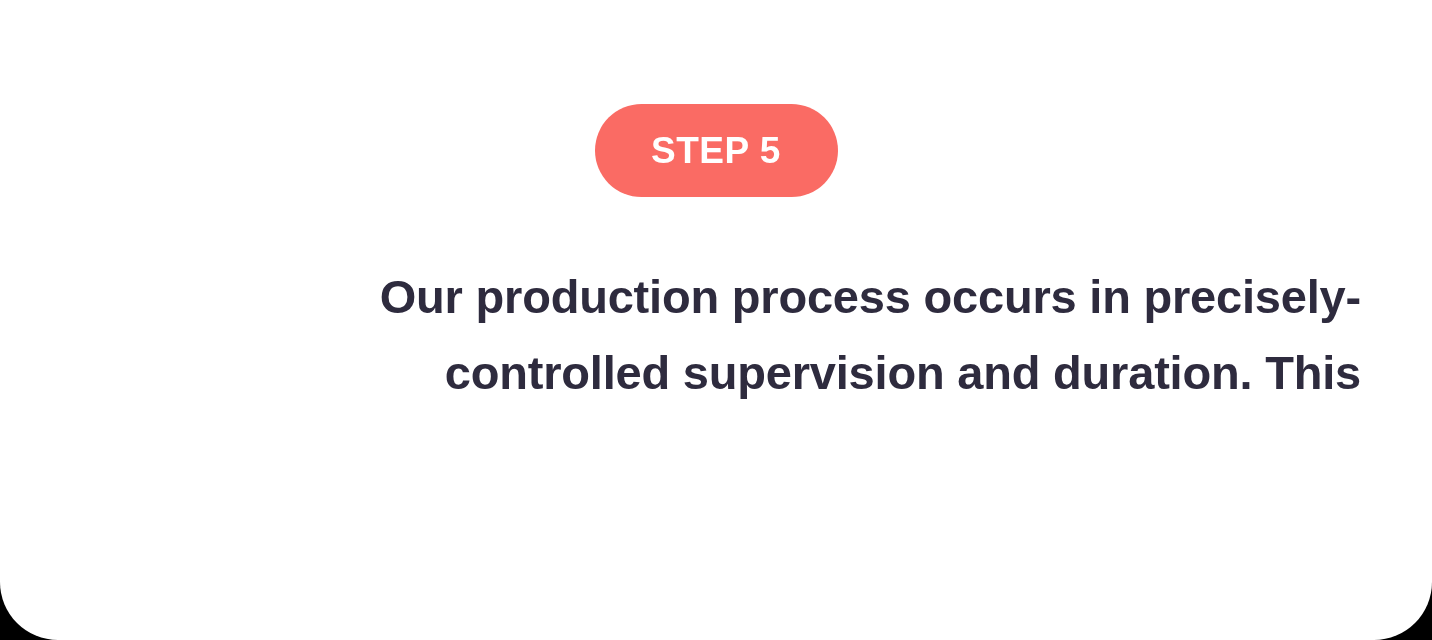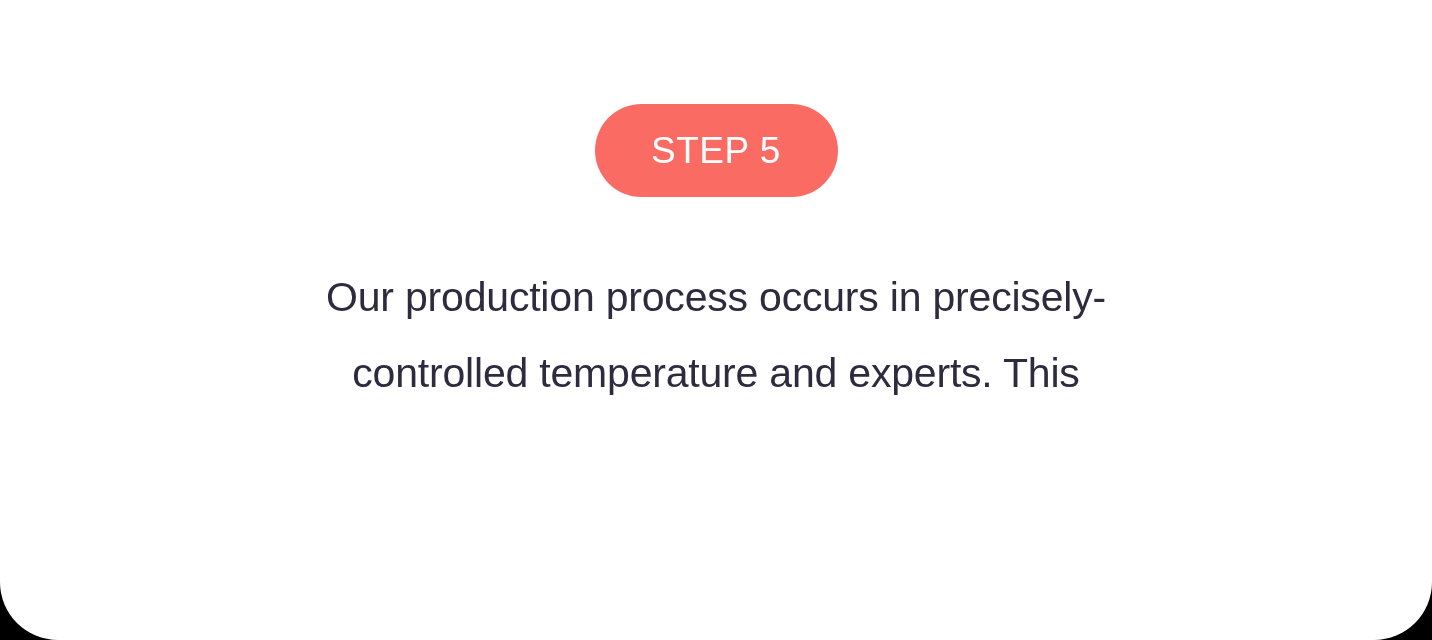--- a/index.html
+++ b/index.html
@@ -44,48 +44,49 @@
     align-items: center;
     justify-content: center;
     min-width: 243px;
     height: 93px;
     padding: 0 34px;
     box-sizing: border-box;
     background: #fa6b64;
     border-radius: 999px;
     color: #ffffff;
     font-size: 37px;
-    font-weight: 400;
+    font-weight: 700;
     letter-spacing: 0.5px;
     line-height: 1;
     white-space: nowrap;
   }
   .body-block {
     margin-top: 62px;
     width: 1290px;
     text-align: center;
   }
   .body-line {
     color: #2e2b3e;
-    font-size: 41px;
-    font-weight: 400;
+    font-size: 47px;
+    font-weight: 700;
     line-height: 76px;
     letter-spacing: -0.2px;
     white-space: nowrap;
+    text-align: right;
   }
 </style>
 </head>
 <body>
 
 <div class="canvas">
   <div class="card">
 
     <div class="badge-row">
       <div class="step-badge">STEP 5</div>
     </div>
 
     <div class="body-block">
       <div class="body-line">Our production process occurs in precisely-</div>
-      <div class="body-line">controlled temperature and experts. This</div>
+      <div class="body-line">controlled supervision and duration. This</div>
     </div>
 
   </div>
 </div>
 
 </body></html>

